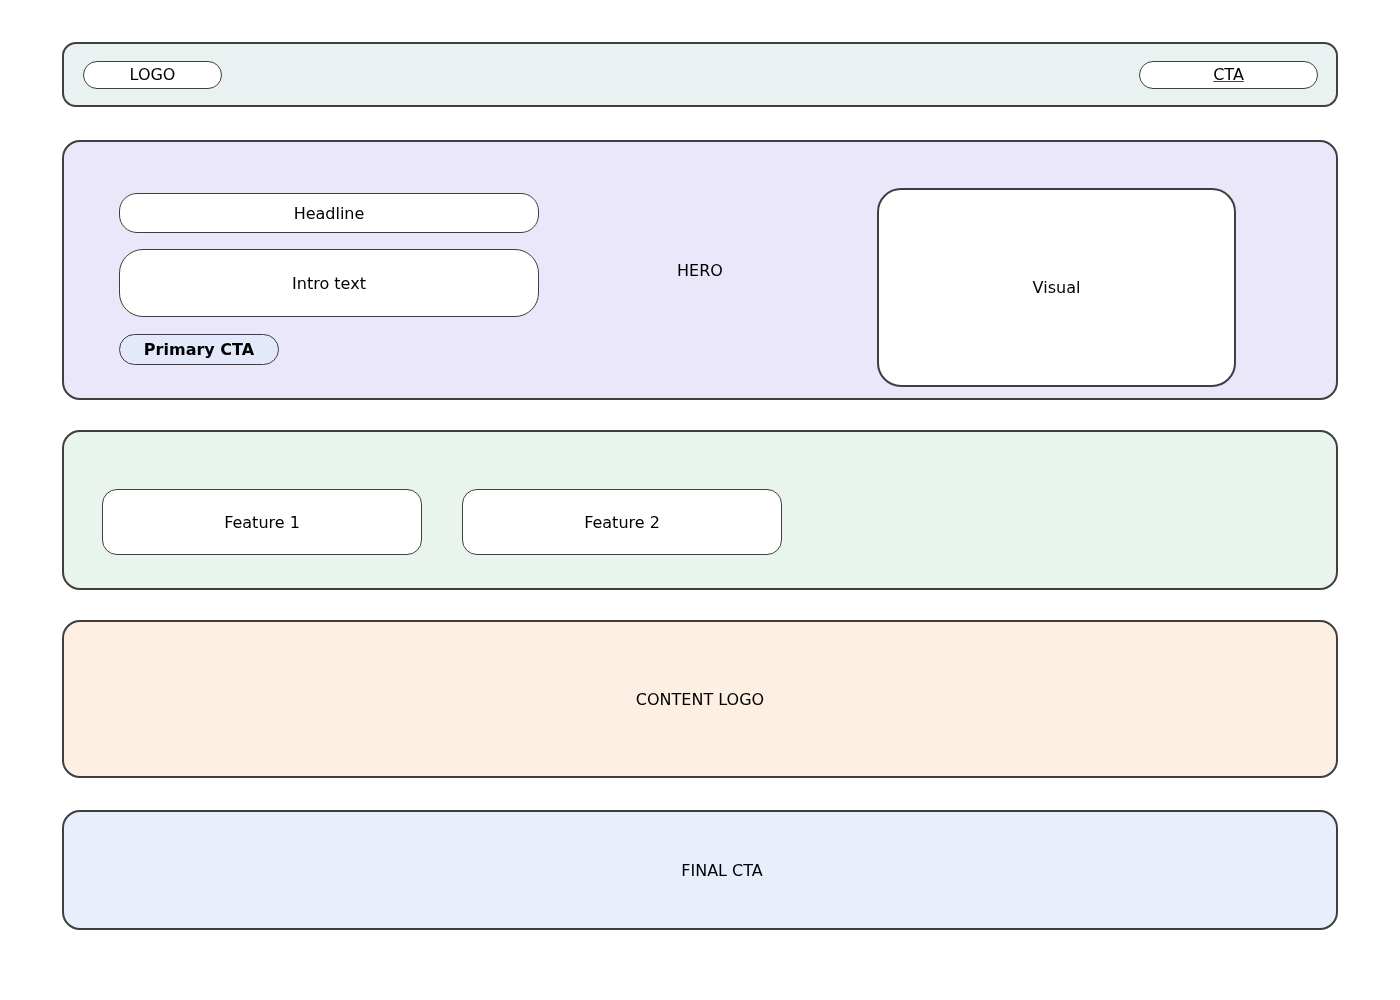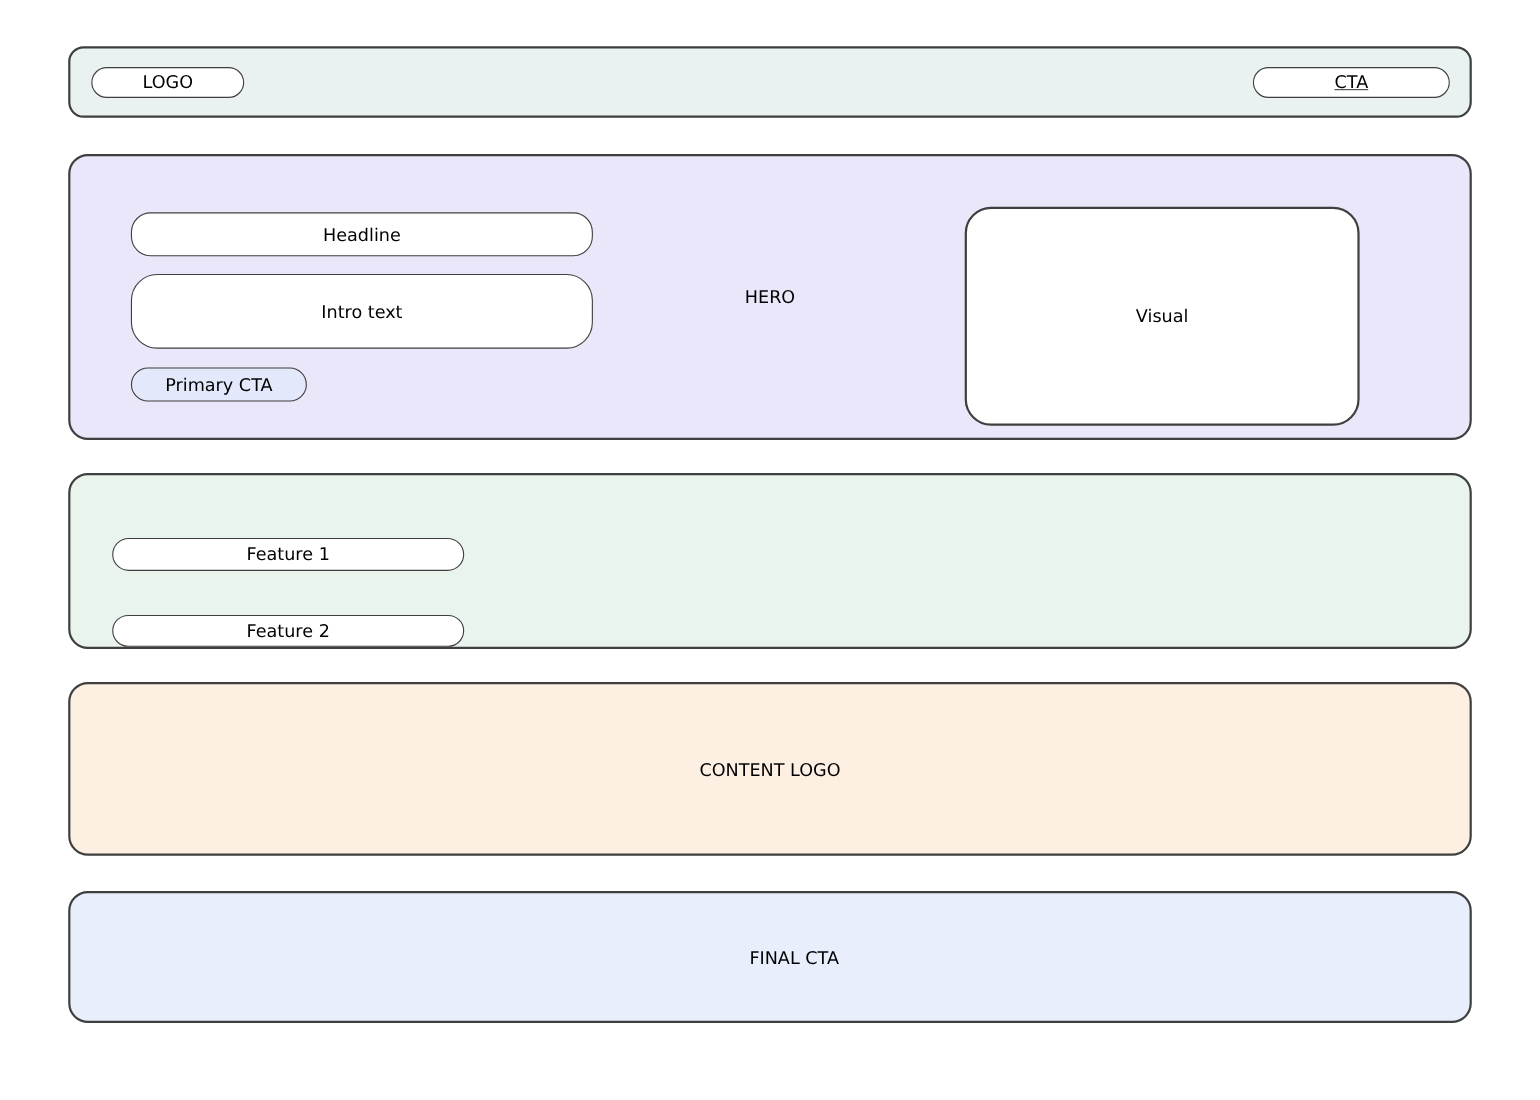--- a/index.html
+++ b/index.html
@@ -82,20 +82,21 @@
   .primary-cta {
     width: 160px;
     height: 31px;
     background: #e3e8fb;
     border: 1.8px solid #3f3f3f;
     border-radius: 999px;
     display: flex;
     align-items: center;
     justify-content: center;
     font-size: 14px;
+    font-weight: bold;
   }
   .hero-label {
     position: absolute;
     left: 50%;
     top: 50%;
     transform: translate(-50%, -50%);
   }
   .visual-box {
     position: absolute;
     top: 35px;
@@ -113,21 +114,20 @@
   
   .features {
     margin-top: 30px;
     height: 160px;
     background: #e9f4ec;
     border-radius: 18px;
     display: flex;
     align-items: flex-start;
     padding: 57px 0 0 38px;
     gap: 40px;
-    flex-direction: column;
   }
   .feature-card {
     width: 320px;
     height: 66px;
     background: #ffffff;
     border: 1.8px solid #3f3f3f;
     border-radius: 15px;
     display: flex;
     align-items: center;
     justify-content: center;

